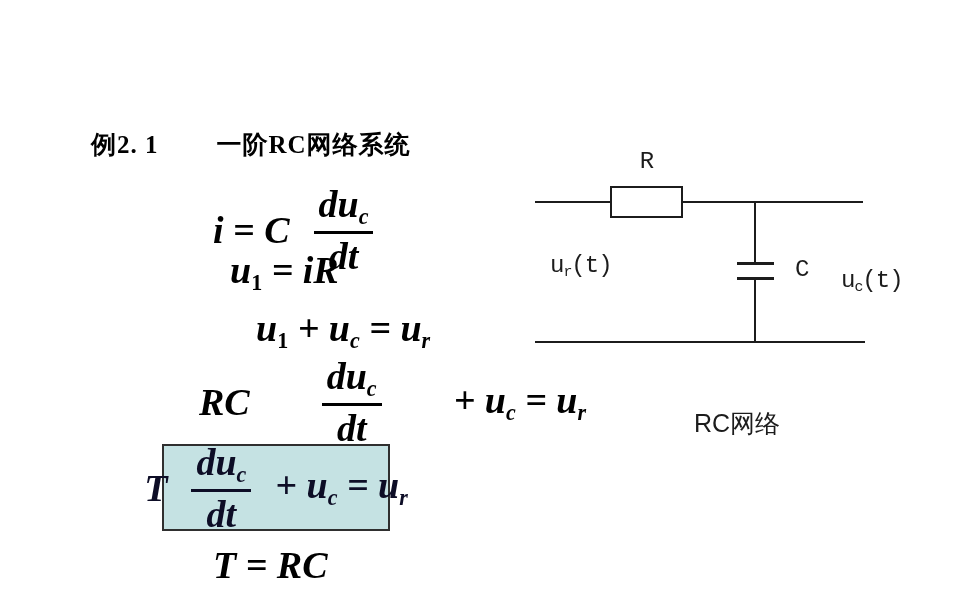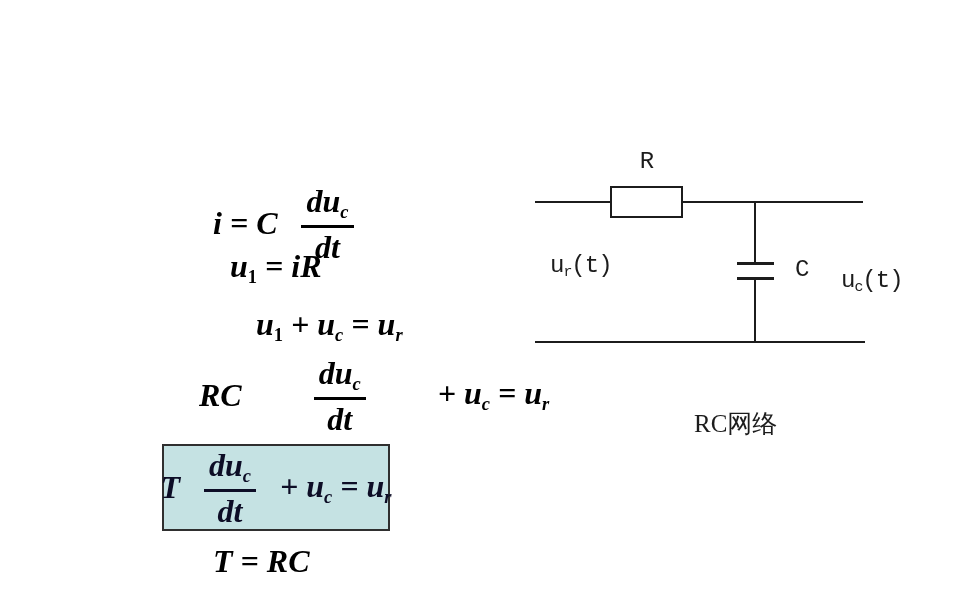--- a/index.html
+++ b/index.html
@@ -12,21 +12,21 @@
   
   .title {
     position:absolute; left:62px; top:100px;
     font-weight:bold; font-size:25px; letter-spacing:1px; white-space:pre;
   }
   .title .part2 { margin-left:58px; }
 
   
   .eq {
     display:flex; align-items:center;
-    font-style:italic; font-weight:bold; font-size:32px;
+    font-style:italic; font-weight:bold; font-size:38px;
     white-space:pre; color:#000;
   }
   .eq.abs { position:absolute; }
   .run { white-space:pre; }
   .sub  { font-size:0.58em; vertical-align:-0.32em; }
   .sub.upright { font-style:normal; }
   .frac { display:inline-flex; flex-direction:column; align-items:center; margin:0 24px; }
   .frac .num, .frac .den { line-height:1.0; padding:1px 5px 0 5px; }
   .frac .bar { align-self:stretch; height:3px; background:#000; margin:3px 0 2px 0; }
 
@@ -54,29 +54,32 @@
     position:absolute; font-family:"Liberation Mono", monospace;
     font-size:24px; color:#1c1c1c; letter-spacing:-1px; white-space:pre;
   }
   .clabel .sub { font-size:0.62em; vertical-align:-0.28em; font-style:normal; }
   .r-label { left:610px; top:148px; width:73px; text-align:center; }
   .c-label { left:795px; top:256px; }
   .ur-label { left:512px; top:252px;margin-left:38px; }
   .uc-label { left:841px; top:267px; }
   .caption {
     position:absolute; left:694px; top:407px;
-    font-family:Liberation Serif, serif; font-size:25px;
+    font-family:Liberation Sans, sans-serif; font-size:25px;
     color:#1c1c1c; letter-spacing:0px; white-space:pre;
   }
 </style>
 </head>
 <body>
 
 <div class="slide">
 
+  <div class="title">
+    <span>例2. 1</span><span class="part2">一阶RC网络系统</span>
+  </div>
 
   <div class="eq abs pos-eq1">
     <span class="run">i = C</span>
     <span class="frac">
       <span class="num"><span>du</span><span class="sub">c</span></span>
       <span class="bar"></span>
       <span class="den">dt</span>
     </span>
   </div>
 

